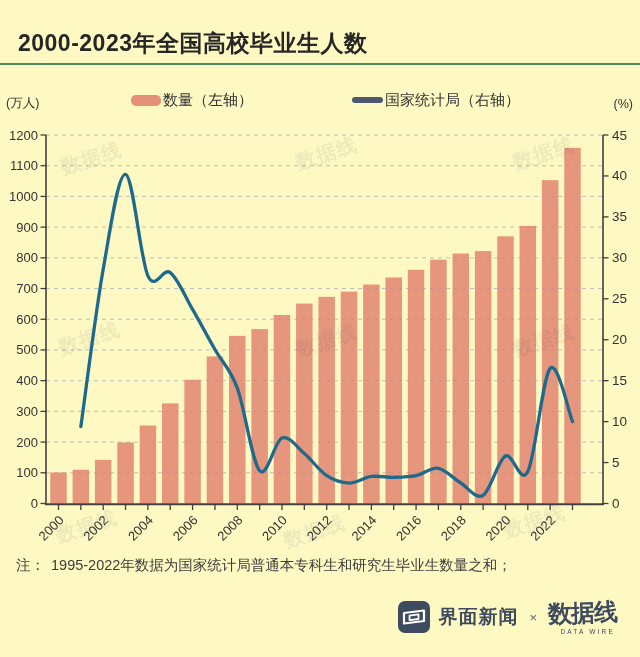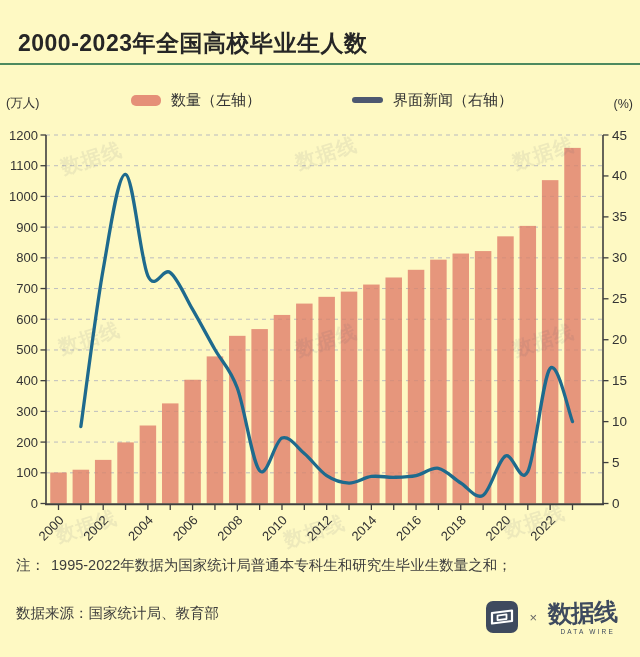--- a/index.html
+++ b/index.html
@@ -13,21 +13,21 @@
     color:#262626;letter-spacing:.5px;white-space:nowrap;
   }
   .title-rule{position:absolute;left:0;top:63px;width:640px;height:2px;background:#4d8a5f;}
   .unit-left{position:absolute;left:6px;top:95px;font-size:12.5px;color:#333;}
   .unit-right{position:absolute;right:7px;top:97px;font-size:12.5px;color:#333;}
   .legend-item{position:absolute;top:91px;display:flex;align-items:center;height:18px;}
   .legend-item.bar{left:131px;}
   .legend-item.line{left:352px;}
   .swatch-bar{width:30px;height:11px;border-radius:5px;background:#E59078;}
   .swatch-line{width:31px;height:6px;border-radius:3px;background:#4D5870;}
-  .legend-label{margin-left:10px;font-size:15px;color:#333;white-space:nowrap;}
+  .legend-label{margin-left:2px;font-size:15px;color:#333;white-space:nowrap;}
   #chart-svg{position:absolute;left:0;top:0;}
   #chart-svg text{font-family:"Liberation Sans","DejaVu Sans",sans-serif;}
   .watermark{
     position:absolute;font-size:20px;font-weight:bold;color:rgba(70,80,110,0.09);
     transform:rotate(-18deg);white-space:nowrap;pointer-events:none;letter-spacing:1px;
   }
   .note{
     position:absolute;left:16px;top:555px;display:flex;
     font-size:14.5px;line-height:20px;color:#3d3d3d;
   }
@@ -55,21 +55,21 @@
 
   <div class="unit-left">(万人)</div>
   <div class="unit-right">(%)</div>
 
   <div class="legend-item bar">
     <span class="swatch-bar" style="background: rgb(229, 144, 120);"></span>
     <span class="legend-label">数量（左轴）</span>
   </div>
   <div class="legend-item line">
     <span class="swatch-line" style="background: rgb(77, 88, 112);"></span>
-    <span class="legend-label">界面新闻（右轴）</span>
+    <span class="legend-label">国家统计局（右轴）</span>
   </div>
 
   <svg id="chart-svg" width="640" height="657" viewBox="0 0 640 657">
       <g>
         <line x1="46" y1="472.7916666666667" x2="603" y2="472.7916666666667" stroke="#CBCBCB" stroke-width="1" stroke-dasharray="4 4"></line>
         <line x1="46" y1="442.0833333333333" x2="603" y2="442.0833333333333" stroke="#CBCBCB" stroke-width="1" stroke-dasharray="4 4"></line>
         <line x1="46" y1="411.375" x2="603" y2="411.375" stroke="#CBCBCB" stroke-width="1" stroke-dasharray="4 4"></line>
         <line x1="46" y1="380.6666666666667" x2="603" y2="380.6666666666667" stroke="#CBCBCB" stroke-width="1" stroke-dasharray="4 4"></line>
         <line x1="46" y1="349.9583333333333" x2="603" y2="349.9583333333333" stroke="#CBCBCB" stroke-width="1" stroke-dasharray="4 4"></line>
         <line x1="46" y1="319.25" x2="603" y2="319.25" stroke="#CBCBCB" stroke-width="1" stroke-dasharray="4 4"></line>
@@ -206,28 +206,28 @@
       <line x1="572.504" y1="504.5" x2="572.504" y2="510" stroke="#3F3F3F" stroke-width="1.3"></line>
     </svg>
 
   <div class="note">
     <span class="prefix">注：</span>
     <span class="body">
       <span>1995-2022年数据为国家统计局普通本专科生和研究生毕业生数量之和；</span><br>
     </span>
   </div>
 
-  <div class="source">数据来源：国家统计局、教育部</div>
 
   <div class="footer">
     <svg width="32" height="32" viewBox="0 0 32 32">
       <rect x="0" y="0" width="32" height="32" rx="7" fill="#3E4A5E"></rect>
       <path d="M6 12 L26 9.5 L26 20 L6 22.5 Z" fill="none" stroke="#ffffff" stroke-width="2.2" stroke-linejoin="round"></path>
       <path d="M11.5 14.6 L20.5 13.4 L20.5 18 L11.5 19.2 Z" fill="none" stroke="#ffffff" stroke-width="1.8" stroke-linejoin="round"></path>
     </svg>
+    <span class="jiemian-name">界面新闻</span>
     <span class="footer-sep">×</span>
     <span class="datawire">
       <span class="datawire-name">数据线</span>
       <span class="datawire-caption">DATA WIRE</span>
     </span>
   </div>
 
 <div class="watermark" style="left: 60px; top: 145px;">数据线</div>
     <div class="watermark" style="left: 295px; top: 140px;">数据线</div>
     <div class="watermark" style="left: 512px; top: 140px;">数据线</div>

